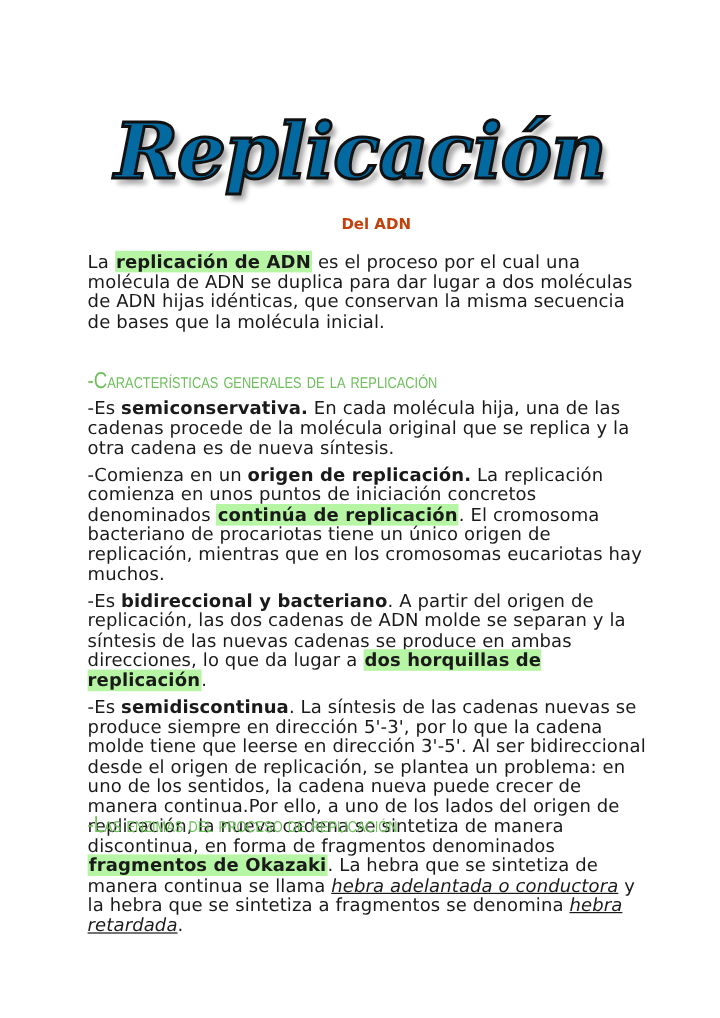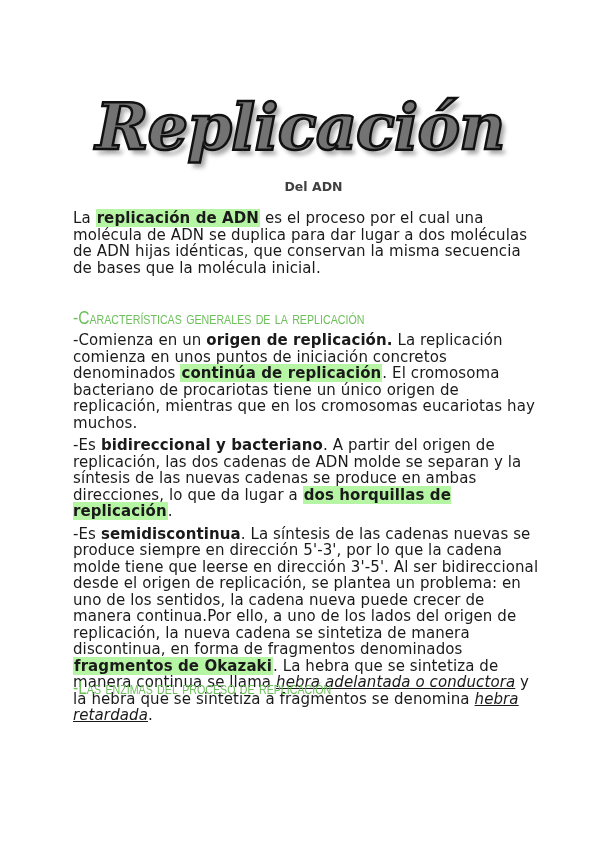--- a/index.html
+++ b/index.html
@@ -23,33 +23,33 @@
     .title {
       position: absolute;
       left: 0; right: 0;
       top: 92px;
       text-align: center;
       font-family: "DejaVu Serif", serif;
       font-style: italic;
       font-weight: bold;
       font-size: 64px;
       letter-spacing: -1px;
-      color: #737373;
+      color: #0369a1;
       -webkit-text-stroke: 2.5px #111;
       text-shadow: 4px 5px 4px rgba(0,0,0,0.35);
       line-height: 70px;
     }
     .subtitle {
       position: absolute;
       left: 0; right: 0;
       top: 179px;
       text-align: center;
       font-weight: bold;
       font-size: 12.5px;
-      color: #404040;
+      color: #c2410c;
       margin-left: 27px;
     }
     .content {
       position: absolute;
       left: 73px;
       width: 470px;
       font-size: 15px;
       line-height: 16.5px;
       letter-spacing: 0.1px;
     }
@@ -93,20 +93,21 @@
   <div class="subtitle">Del ADN</div>
 
   <div class="content intro">
     <p><span>La </span><span class="hl">replicación de ADN</span><span> es el proceso por el cual una molécula de ADN se duplica para dar lugar a dos moléculas de ADN hijas idénticas, que conservan la misma secuencia de bases que la molécula inicial.</span></p>
   </div>
 
   <div class="section-heading h1pos">-Características generales de la replicación</div>
 
   <div class="content sec1">
 
+    <p class="para"><span>-Es </span><b>semiconservativa.</b><span> En cada molécula hija, una de las cadenas procede de la molécula original que se replica y la otra cadena es de nueva síntesis.</span></p>
 
     <p class="para"><span>-Comienza en un </span><b>origen de replicación.</b><span> La replicación comienza en unos puntos de iniciación concretos denominados </span><span class="hl">continúa de replicación</span><span>. El cromosoma bacteriano de procariotas tiene un único origen de replicación, mientras que en los cromosomas eucariotas hay muchos.</span></p>
 
     <p class="para"><span>-Es </span><b>bidireccional y bacteriano</b><span>. A partir del origen de replicación, las dos cadenas de ADN molde se separan y la síntesis de las nuevas cadenas se produce en ambas direcciones, lo que da lugar a </span><span class="hl">dos horquillas de replicación</span><span>.</span></p>
 
     <p class="para"><span>-Es </span><b>semidiscontinua</b><span>. La síntesis de las cadenas nuevas se produce siempre en dirección 5'-3', por lo que la cadena molde tiene que leerse en dirección 3'-5'. Al ser bidireccional desde el origen de replicación, se plantea un problema: en uno de los sentidos, la cadena nueva puede crecer de manera continua.Por ello, a uno de los lados del origen de replicación, la nueva cadena se sintetiza de manera discontinua, en forma de fragmentos denominados </span><span class="hl">fragmentos de Okazaki</span><span>. La hebra que se sintetiza de manera continua se llama </span><span class="u">hebra adelantada o conductora</span><span> y la hebra que se sintetiza a fragmentos se denomina </span><span class="u">hebra retardada</span><span>.</span></p>
   </div>
 
   <div class="section-heading h2pos">-Las enzimas del proceso de replicación</div>
 

